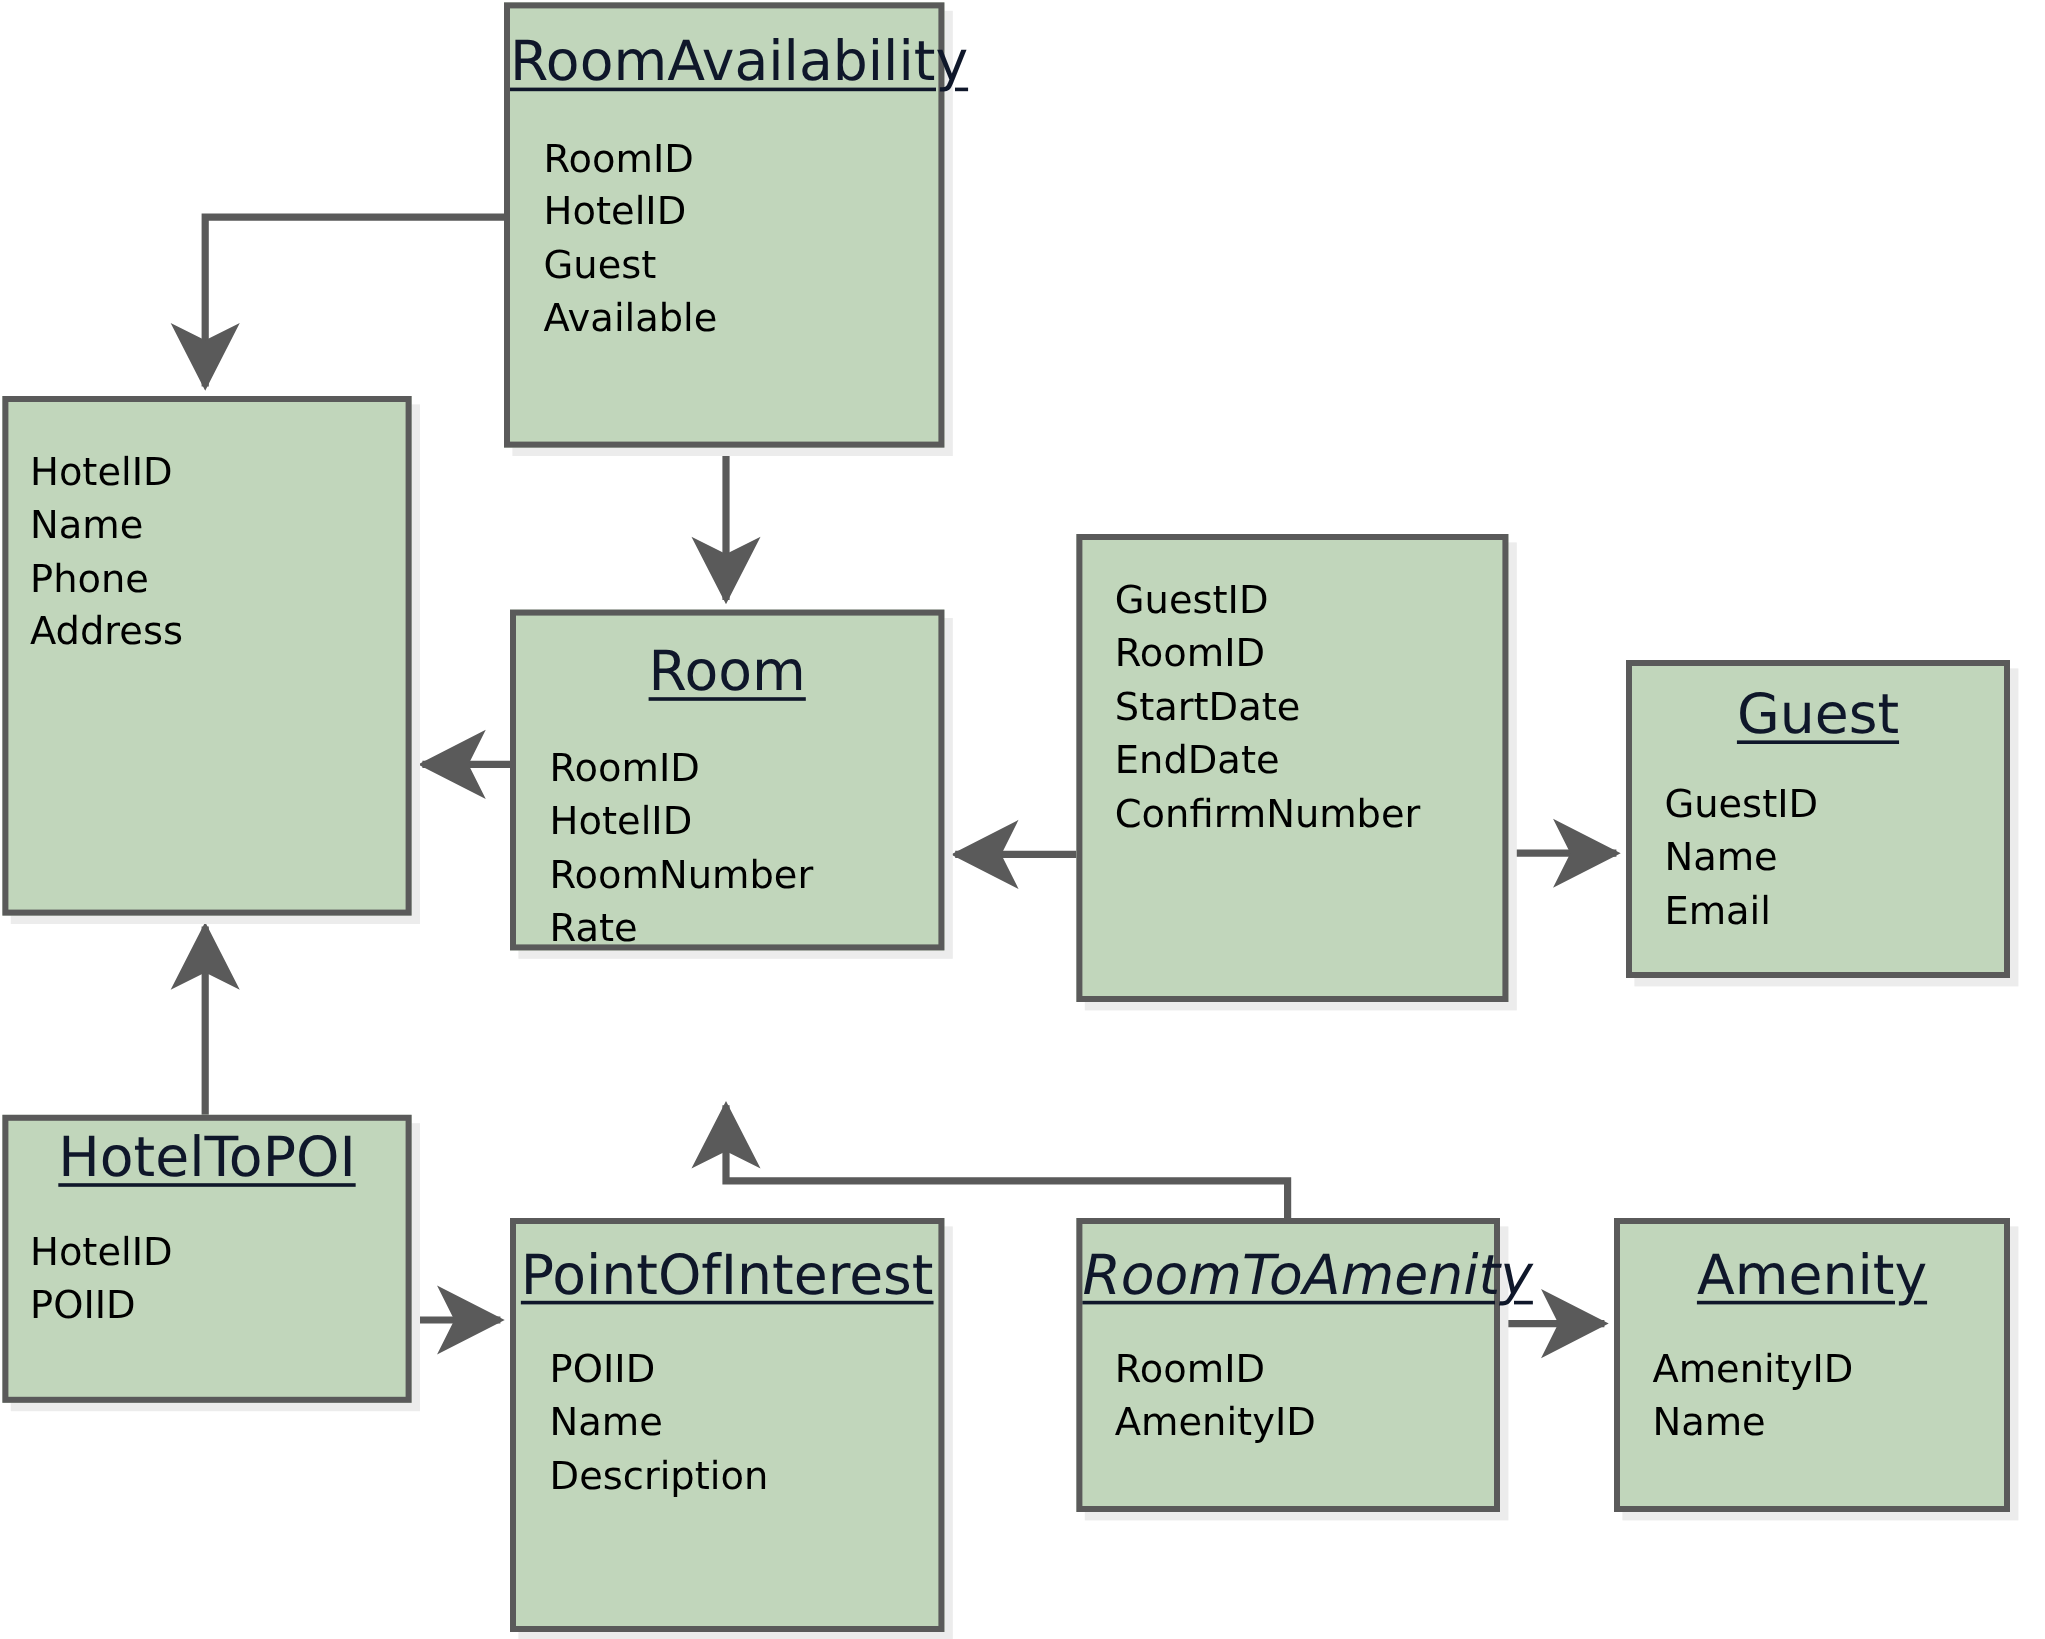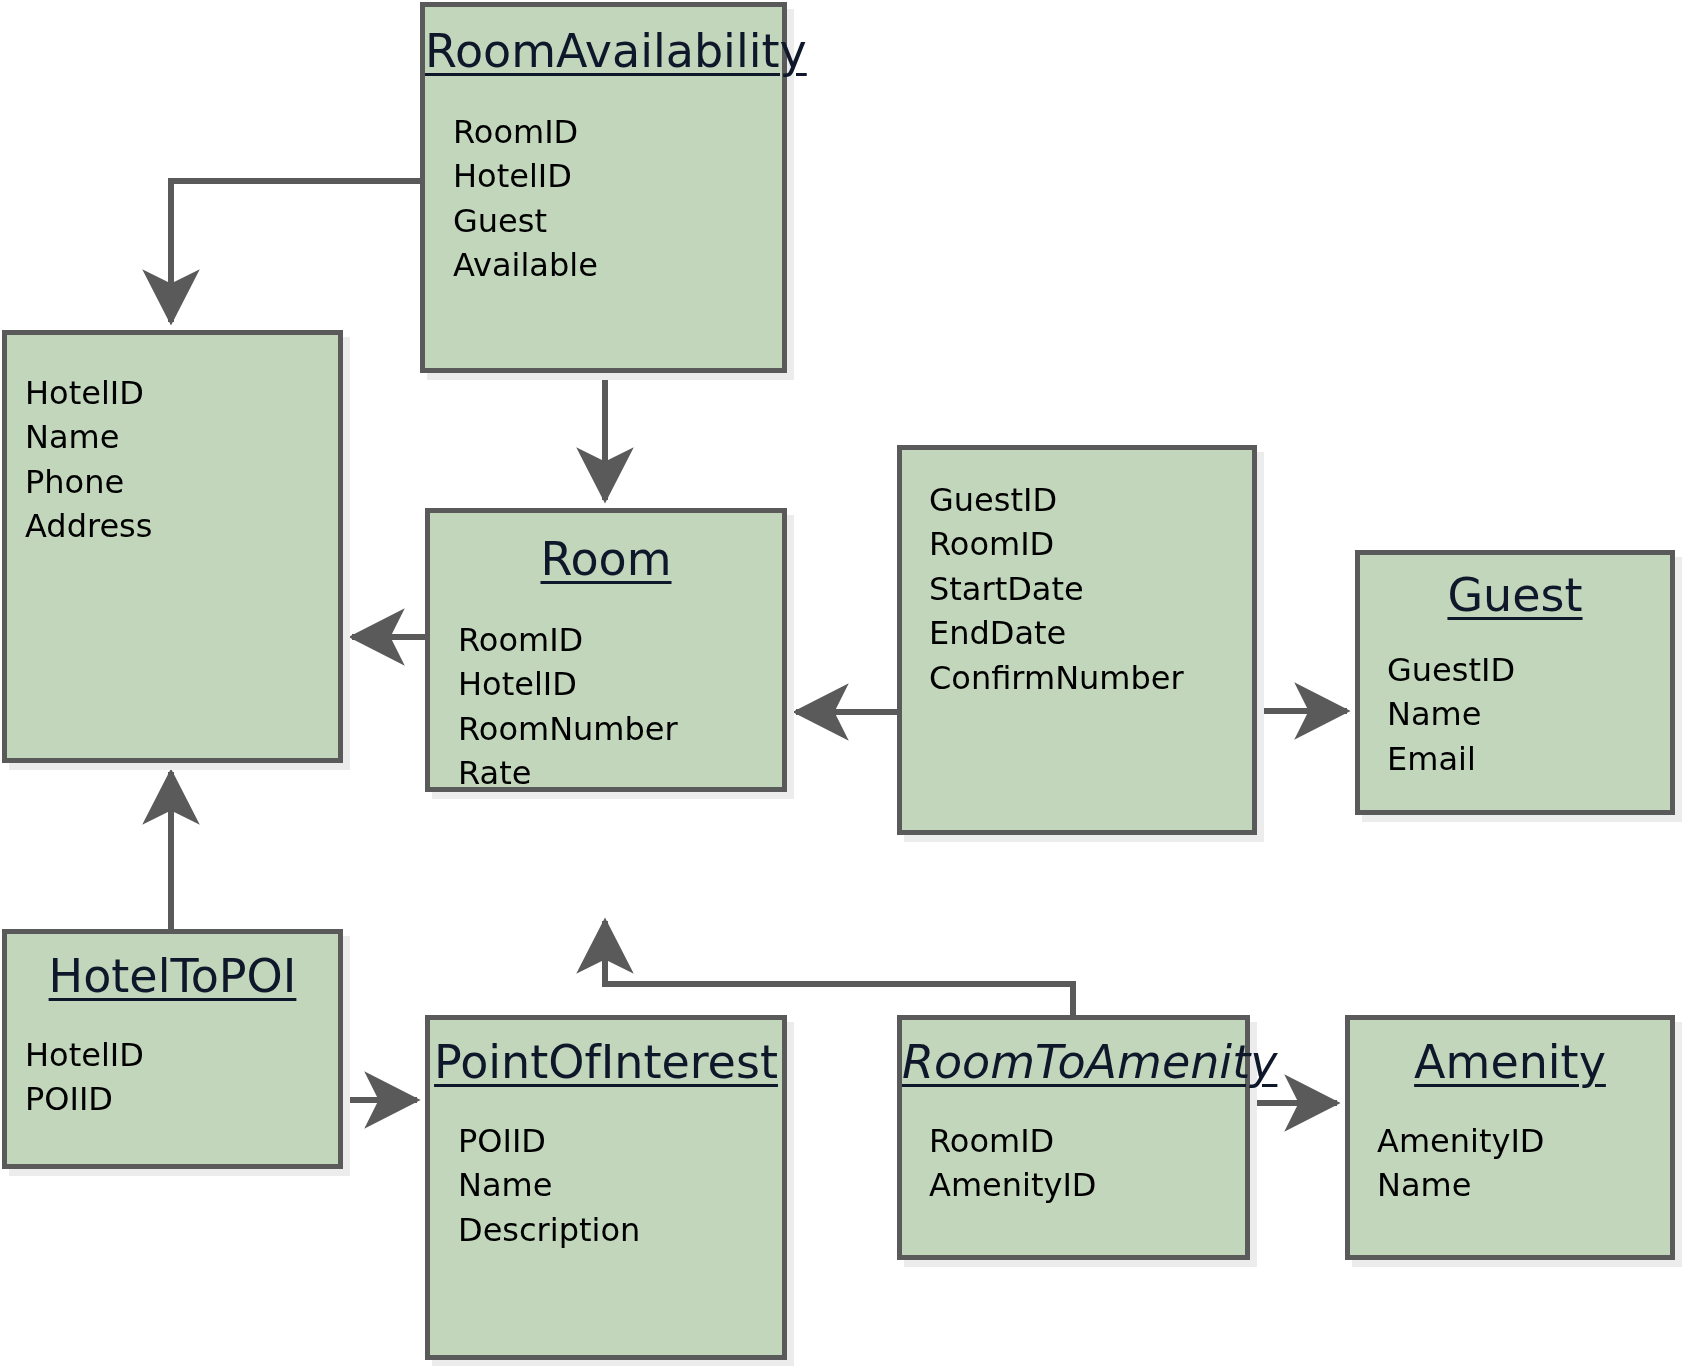--- a/index.html
+++ b/index.html
@@ -128,21 +128,21 @@
   <div class="entity" style="left:1355px; top:550px; width:320px; height:265px;">
     <div class="entity-title" style="margin-top:16px;">Guest</div>
     <ul class="attr-list" style="margin-top:28px; margin-left:27px;">
       <li class="attr">GuestID</li>
       <li class="attr">Name</li>
       <li class="attr">Email</li>
     </ul>
   </div>
 
   <div class="entity" style="left:2px; top:929px; width:341px; height:240px;">
-    <div class="entity-title" style="margin-top:18px;">HotelToPOI</div>
+    <div class="entity-title" style="margin-top:6px;">HotelToPOI</div>
     <ul class="attr-list" style="margin-top:32px; margin-left:18px;">
       <li class="attr">HotelID</li>
       <li class="attr">POIID</li>
     </ul>
   </div>
 
   <div class="entity" style="left:425px; top:1015px; width:362px; height:345px;">
     <div class="entity-title" style="margin-top:18px;">PointOfInterest</div>
     <ul class="attr-list" style="margin-top:32px; margin-left:28px;">
       <li class="attr">POIID</li>

